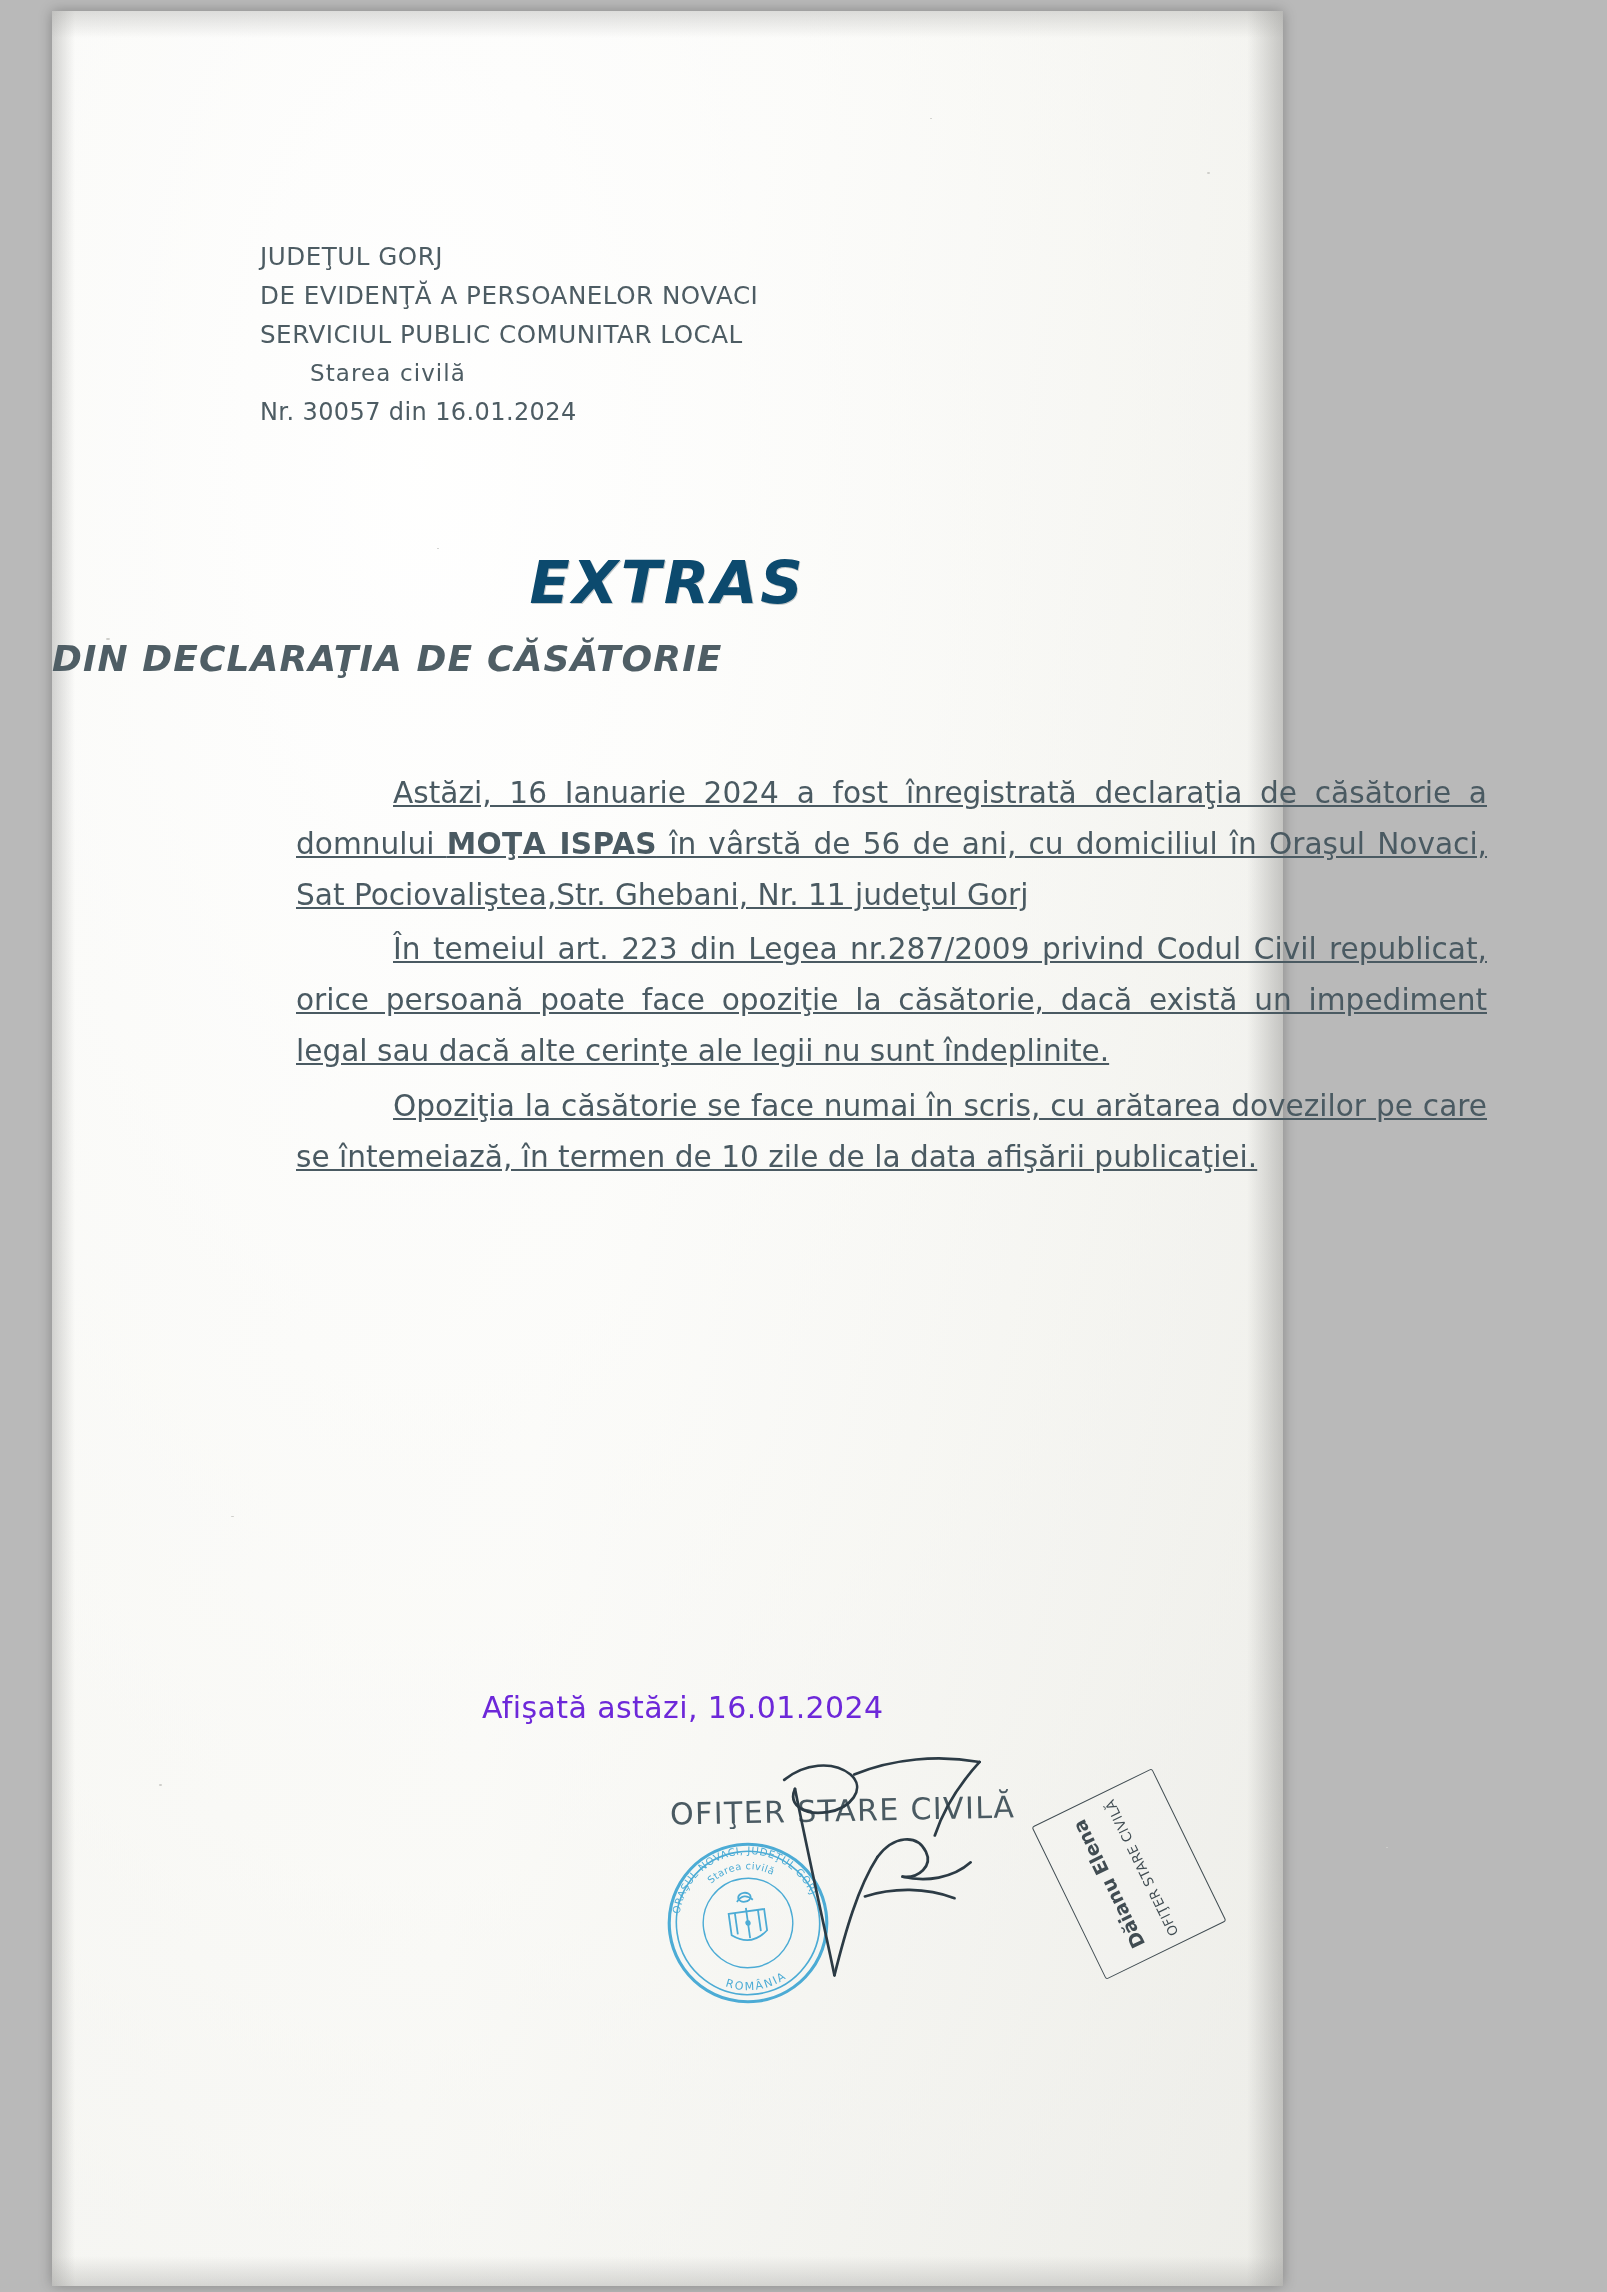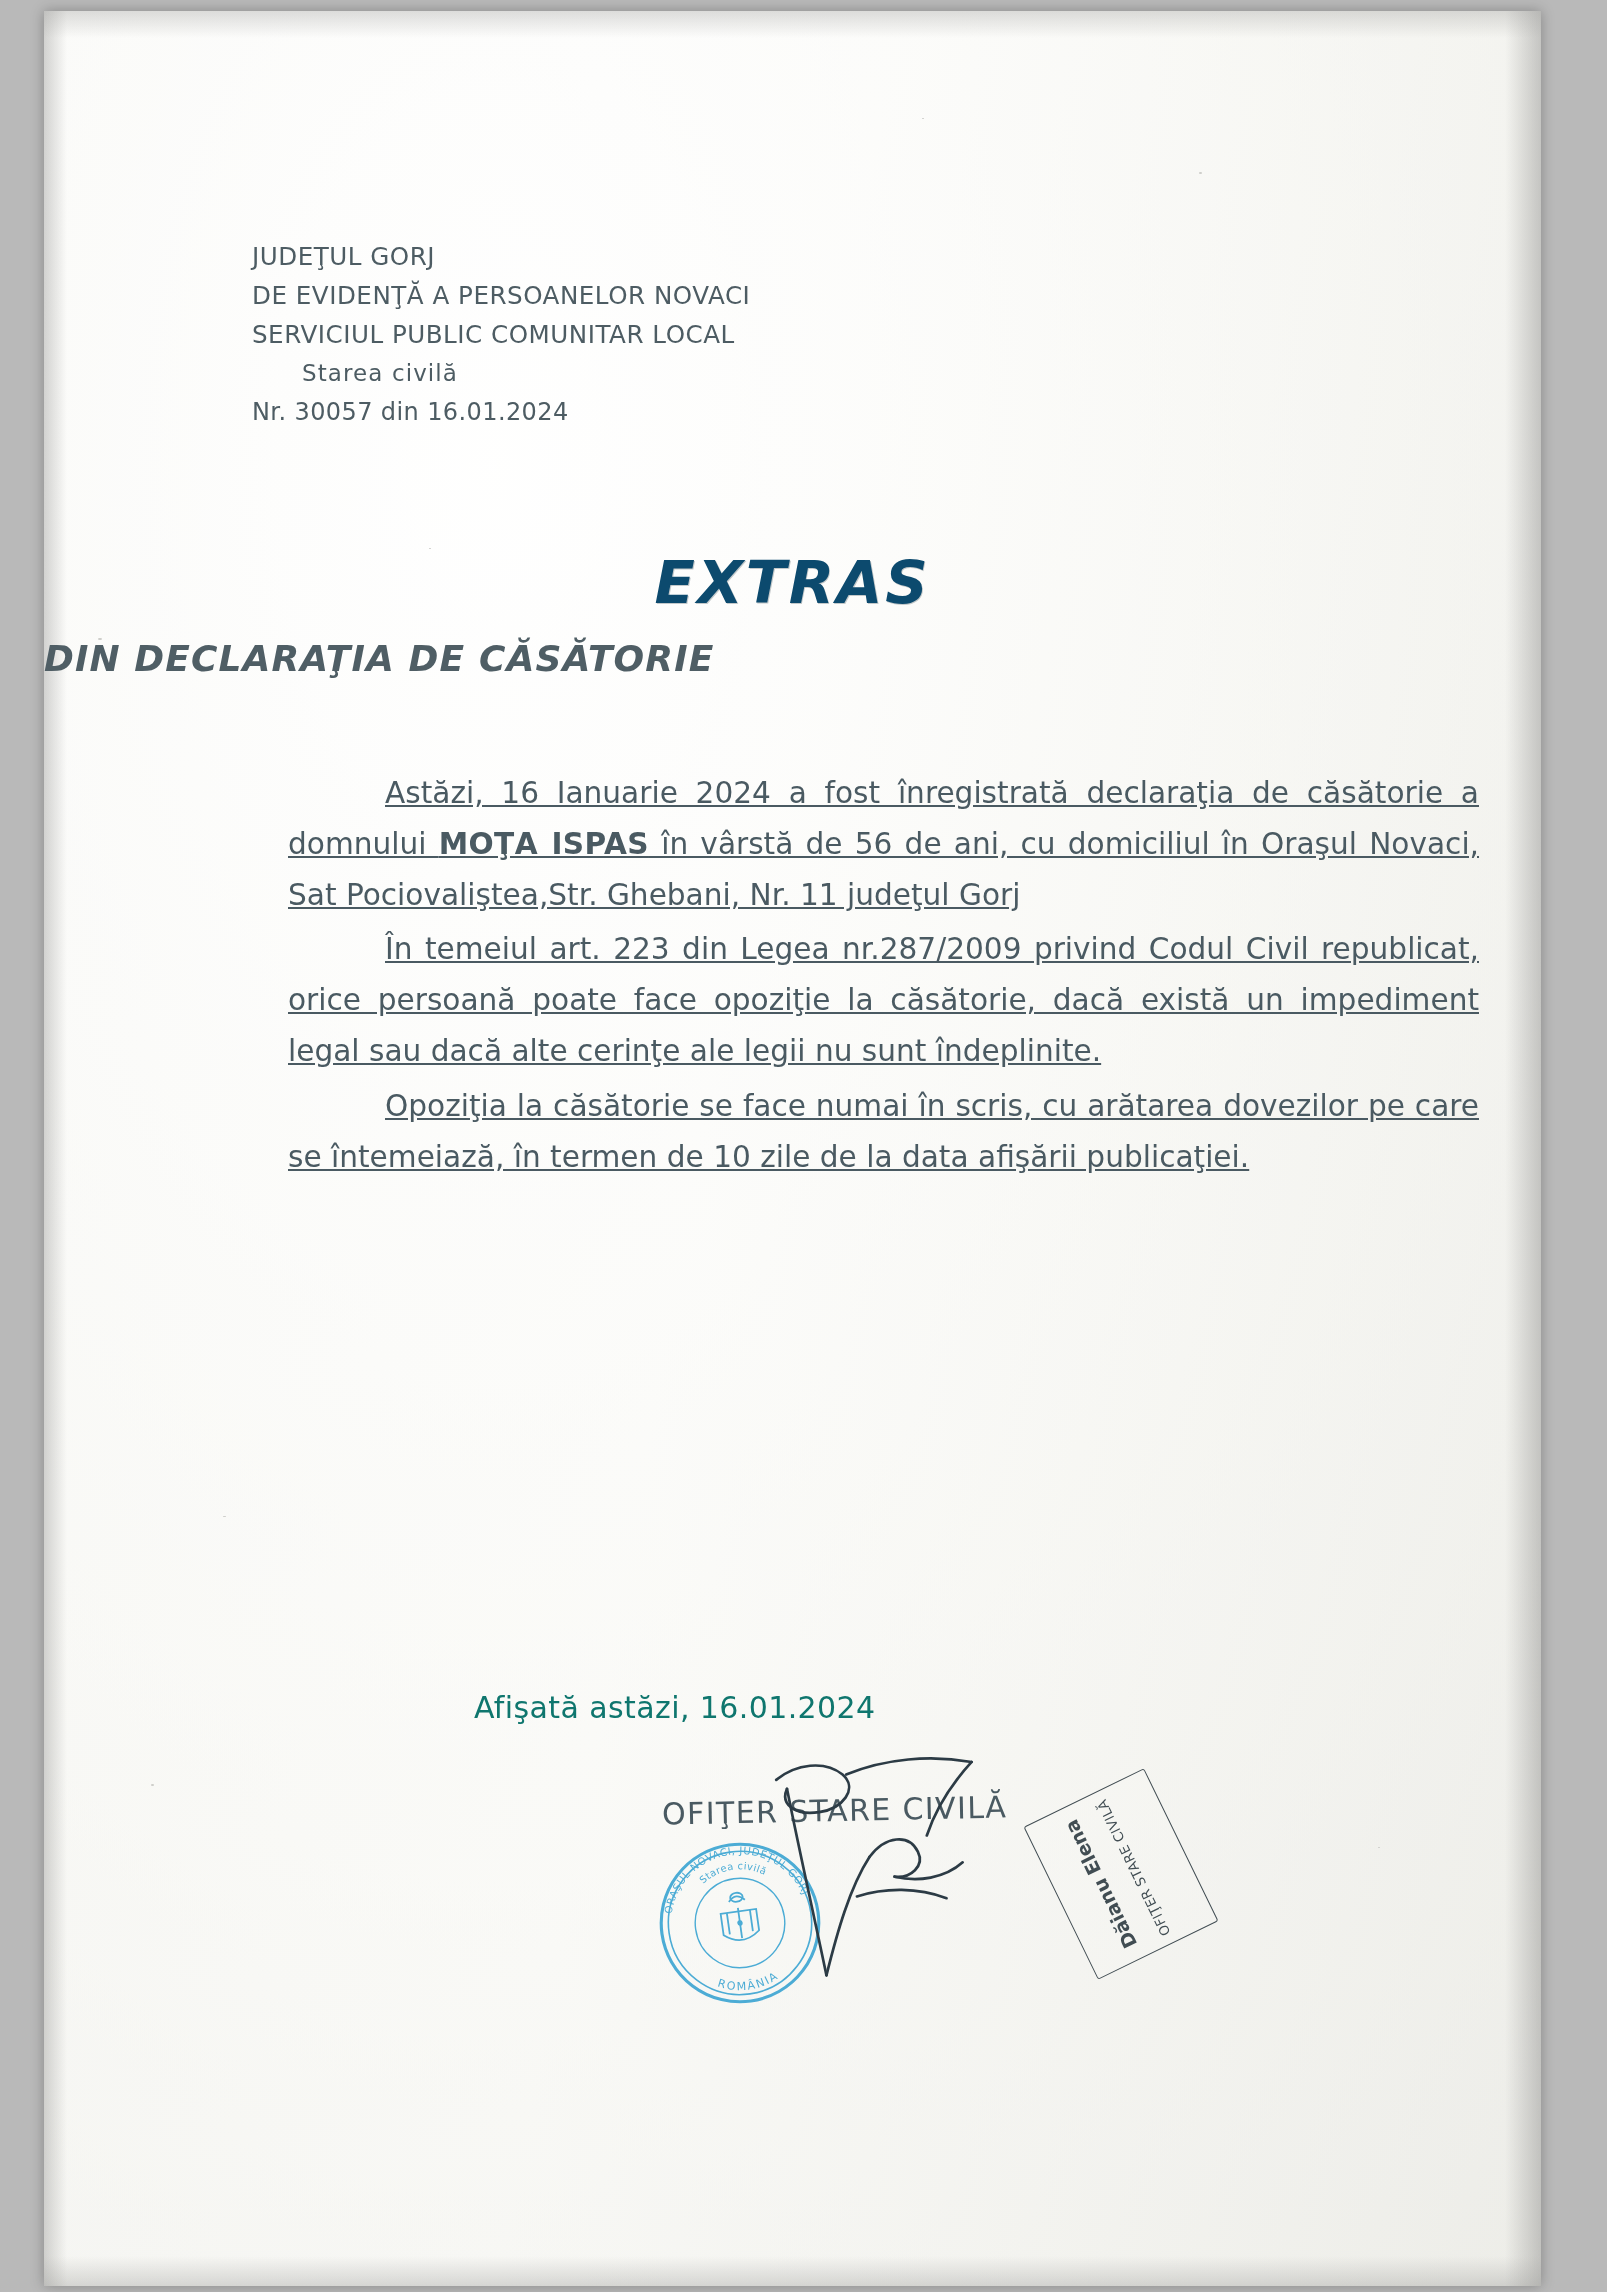--- a/index.html
+++ b/index.html
@@ -10,23 +10,23 @@
   body {
     width: 1608px;
     height: 2293px;
     overflow: hidden;
     font-family: "DejaVu Sans", sans-serif;
   }
 
   
   .page {
     position: absolute;
-    left: 44px;
+    left: 52px;
     top: 10.7px;
-    width: 1497px;
+    width: 1231px;
     height: 2275px;
     background: #fdfdfb;
     box-shadow: 0 0 12.5px rgba(0,0,0,0.28);
   }
   
   .scan-tint {
     position: absolute;
     inset: 0;
     background:
       radial-gradient(ellipse at 30% 20%, rgba(255,255,255,0.9) 0%, rgba(246,246,242,0.5) 55%, rgba(233,233,228,0.55) 100%),
@@ -127,21 +127,21 @@
     text-indent: 97px;
     text-align: justify;
     text-decoration: underline;
   }
   .name { font-weight: bold; letter-spacing: 0.4px; }
 
   .afisata {
     position: absolute;
     left: 430px;
     top: 1679px;
-    color: #0f766e;
+    color: #6d28d9;
     font-size: 30px;
     letter-spacing: 0.4px;
   }
   .officer {
     position: absolute;
     left: 618px;
     top: 1782px;
     color: #4a5a62;
     font-size: 30px;
     letter-spacing: 1.4px;

